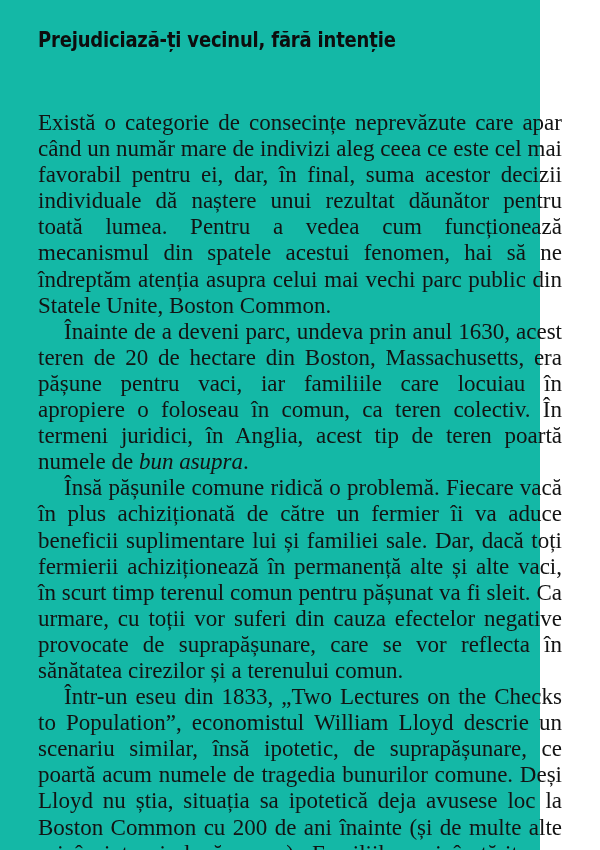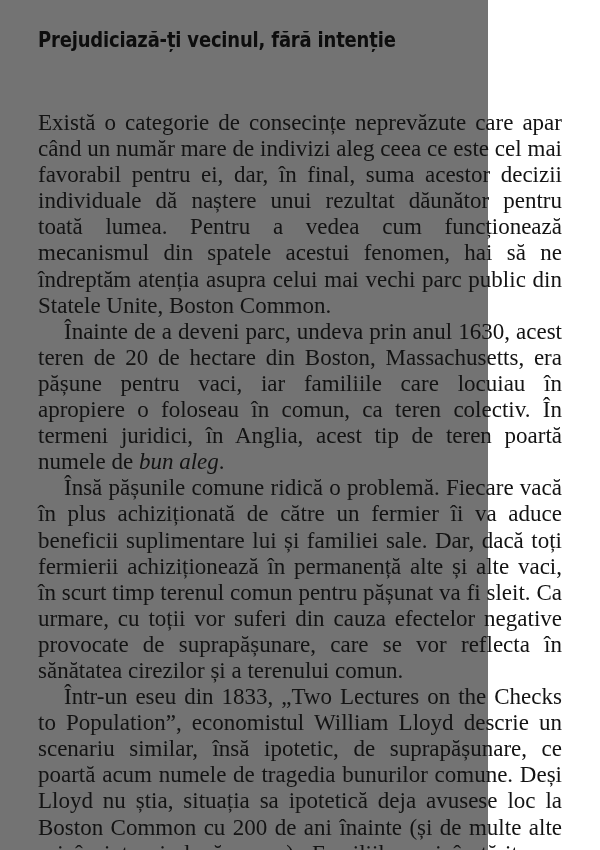--- a/index.html
+++ b/index.html
@@ -9,23 +9,23 @@
   }
   body {
     width: 600px;
     height: 850px;
     overflow: hidden;
     font-family: "Liberation Serif", "DejaVu Serif", serif;
     color: #111111;
   }
   .page {
     position: relative;
-    width: 488px;
+    width: 540px;
     height: 850px;
-    background: #737373;
+    background: #14b8a6;
     box-sizing: border-box;
     padding: 0;
   }
   .chapter-title {
     position: absolute;
     left: 38px;
     top: 13px;
     width: 520px;
     font-family: "DejaVu Sans Condensed", "Liberation Sans Narrow", "Liberation Sans", sans-serif;
     font-weight: 700;
@@ -72,18 +72,18 @@
 </style>
 </head>
 <body>
 
 <div class="page">
 
   <h1 class="chapter-title">Prejudiciază-ți vecinul, fără intenție</h1>
 
   <div class="body-text">
       <p><span>Există o categorie de consecințe neprevăzute care apar când un număr mare de indivizi aleg ceea ce este cel mai favorabil pentru ei, dar, în final, suma acestor decizii individuale dă naștere unui rezultat dăunător pentru toată lumea. Pentru a vedea cum funcționează mecanismul din spatele acestui fenomen, hai să ne îndreptăm atenția asupra celui mai vechi parc public din Statele Unite, Boston Common.</span></p>
-      <p class="indent"><span>Înainte de a deveni parc, undeva prin anul 1630, acest teren de 20 de hectare din Boston, Massachusetts, era pășune pentru vaci, iar familiile care locuiau în apropiere o foloseau în comun, ca teren colectiv. În termeni juridici, în Anglia, acest tip de teren poartă numele de </span><em class="italic">bun aleg</em><span>.</span></p>
+      <p class="indent"><span>Înainte de a deveni parc, undeva prin anul 1630, acest teren de 20 de hectare din Boston, Massachusetts, era pășune pentru vaci, iar familiile care locuiau în apropiere o foloseau în comun, ca teren colectiv. În termeni juridici, în Anglia, acest tip de teren poartă numele de </span><em class="italic">bun asupra</em><span>.</span></p>
       <p class="indent"><span>Însă pășunile comune ridică o problemă. Fiecare vacă în plus achiziționată de către un fermier îi va aduce beneficii suplimentare lui și familiei sale. Dar, dacă toți fermierii achiziționează în permanență alte și alte vaci, în scurt timp terenul comun pentru pășunat va fi sleit. Ca urmare, cu toții vor suferi din cauza efectelor negative provocate de suprapășunare, care se vor reflecta în sănătatea cirezilor și a terenului comun.</span></p>
       <p class="indent"><span>Într-un eseu din 1833, „Two Lectures on the Checks to Population”, economistul William Lloyd descrie un scenariu similar, însă ipotetic, de suprapășunare, ce poartă acum numele de </span><strong class="bold">tragedia bunurilor comune</strong><span>. Deși Lloyd nu știa, situația sa ipotetică deja avusese loc la Boston Common cu 200 de ani înainte (și de multe alte ori înainte și după aceea). Familiile mai înstărite au continuat să cumpere mai multe vaci, ceea ce a dus la suprapășunare, până când, în 1646, a fost impusă o limită de 70 de vaci pe Boston Common.</span></p>
     </div>
 
 </div>
 
 </body></html>

